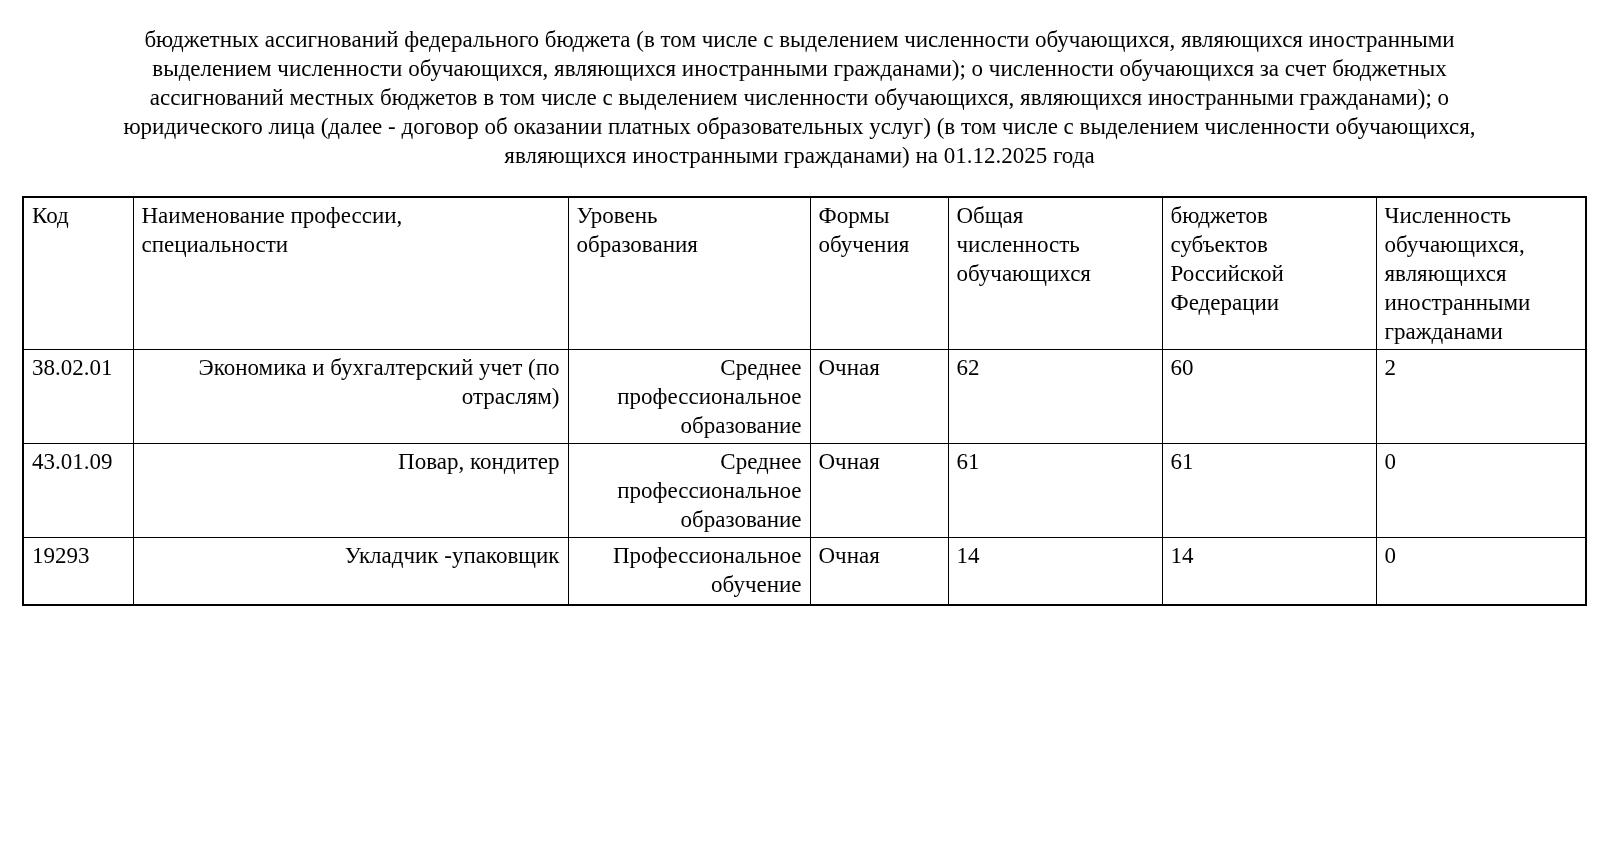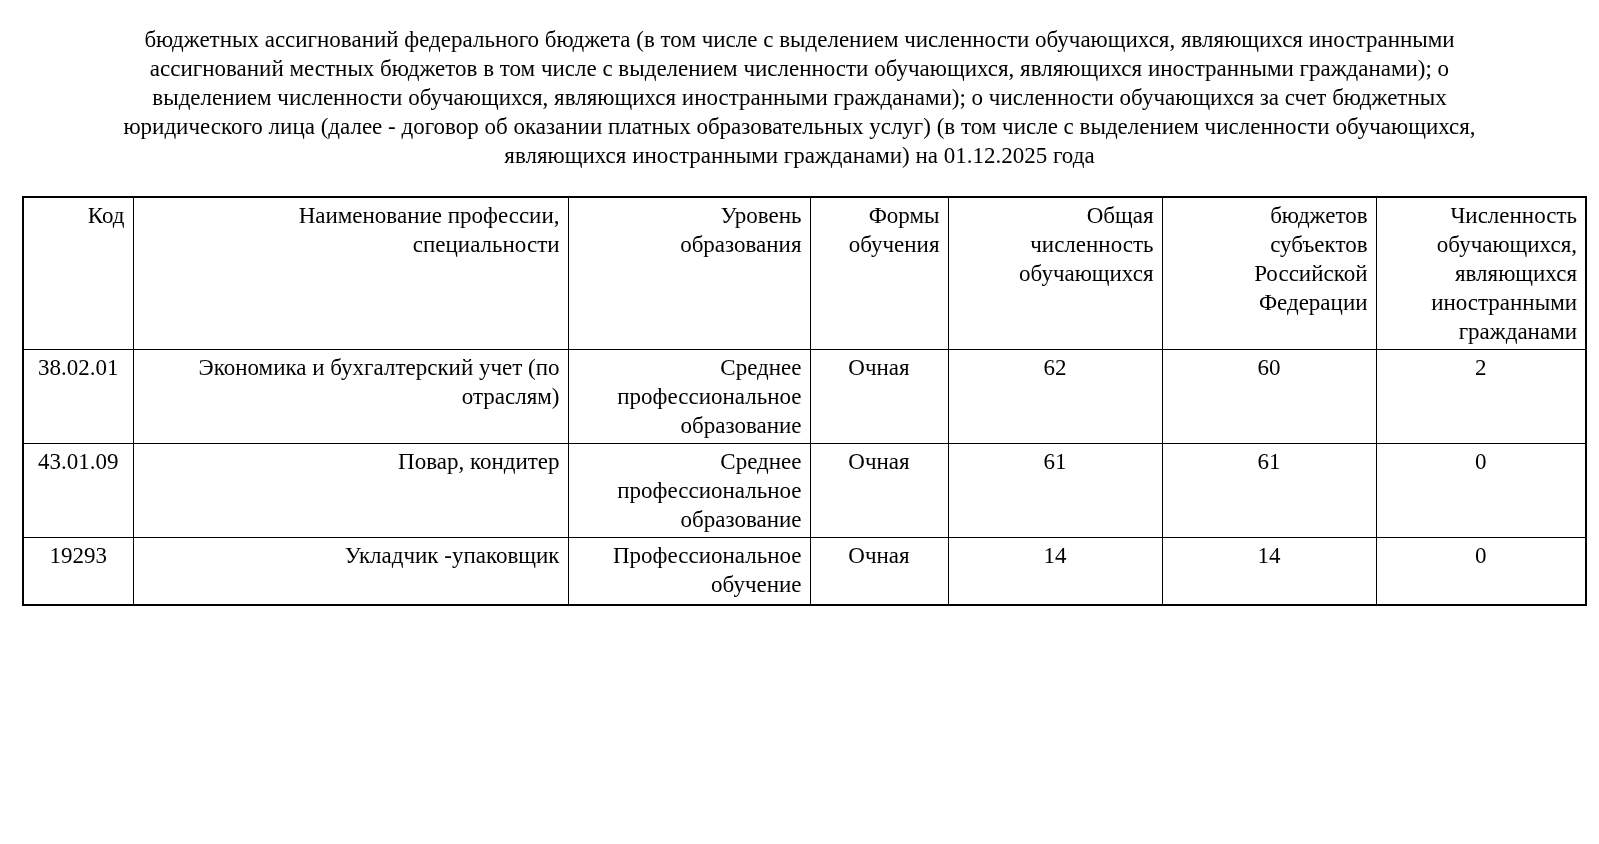--- a/index.html
+++ b/index.html
@@ -31,33 +31,33 @@
     line-height: 29px;
     font-weight: normal;
     vertical-align: top;
     padding: 3px 8px;
     white-space: pre-wrap;
     overflow: hidden;
   }
   thead tr { height: 141px; }
   tbody tr { height: 86px; }
   tbody tr:last-child { height: 67px; }
-  th { text-align: right; }
-  td.al-center { text-align: center; }
+  th { text-align: left; }
+  td.al-center { text-align: left; }
   td.al-left { text-align: right; }
 </style>
 </head>
 <body>
 
 <div class="doc">
 
   <div class="doc-title">
     <div>бюджетных ассигнований федерального бюджета (в том числе с выделением численности обучающихся, являющихся иностранными</div>
+    <div>выделением численности обучающихся, являющихся иностранными гражданами); о численности обучающихся за счет бюджетных</div>
     <div>ассигнований местных бюджетов в том числе с выделением численности обучающихся, являющихся иностранными гражданами); о</div>
-    <div>выделением численности обучающихся, являющихся иностранными гражданами); о численности обучающихся за счет бюджетных</div>
     <div>юридического лица (далее - договор об оказании платных образовательных услуг) (в том числе с выделением численности обучающихся,</div>
     <div>являющихся иностранными гражданами) на 01.12.2025 года</div>
   </div>
 
   <table class="enrollment">
     <colgroup>
       <col style="width:110px">
       <col style="width:435px">
       <col style="width:242px">
       <col style="width:138px">

